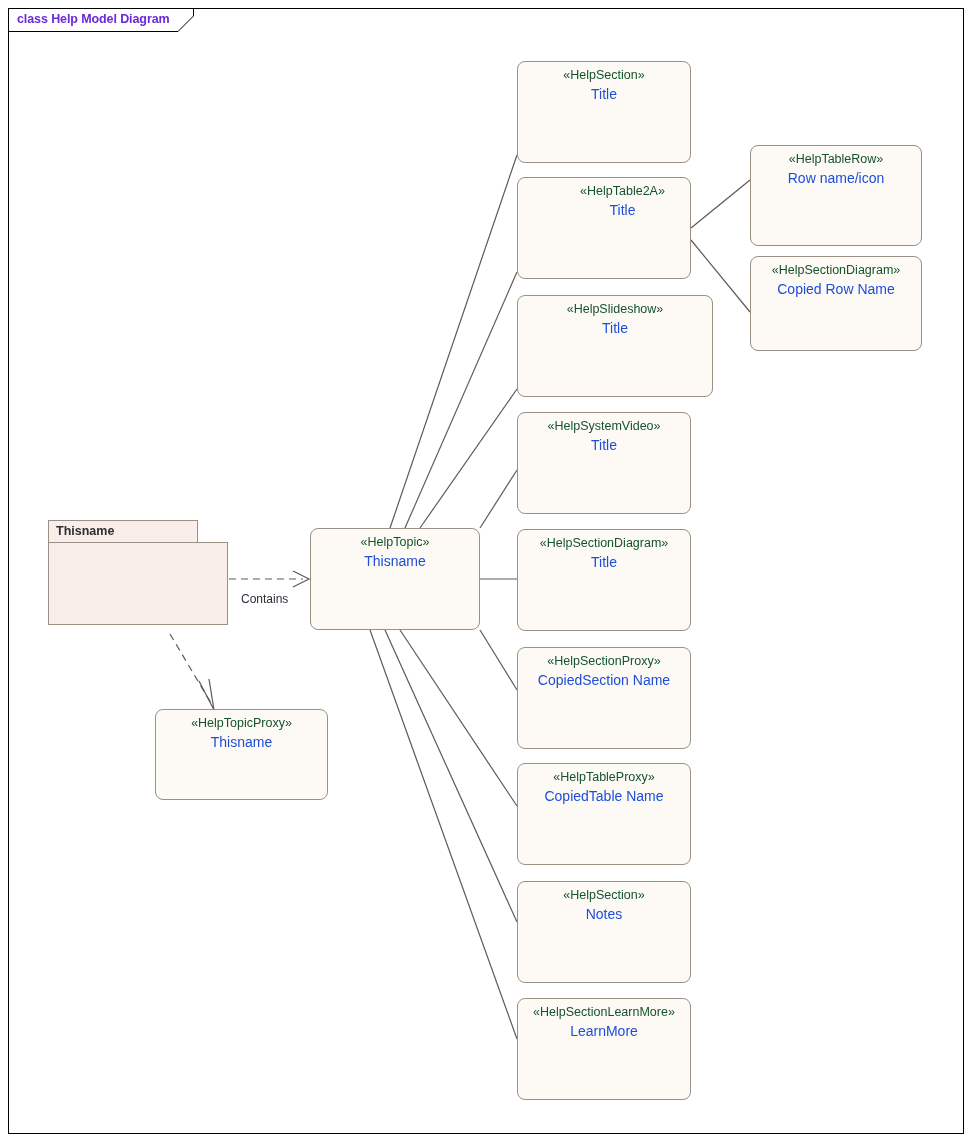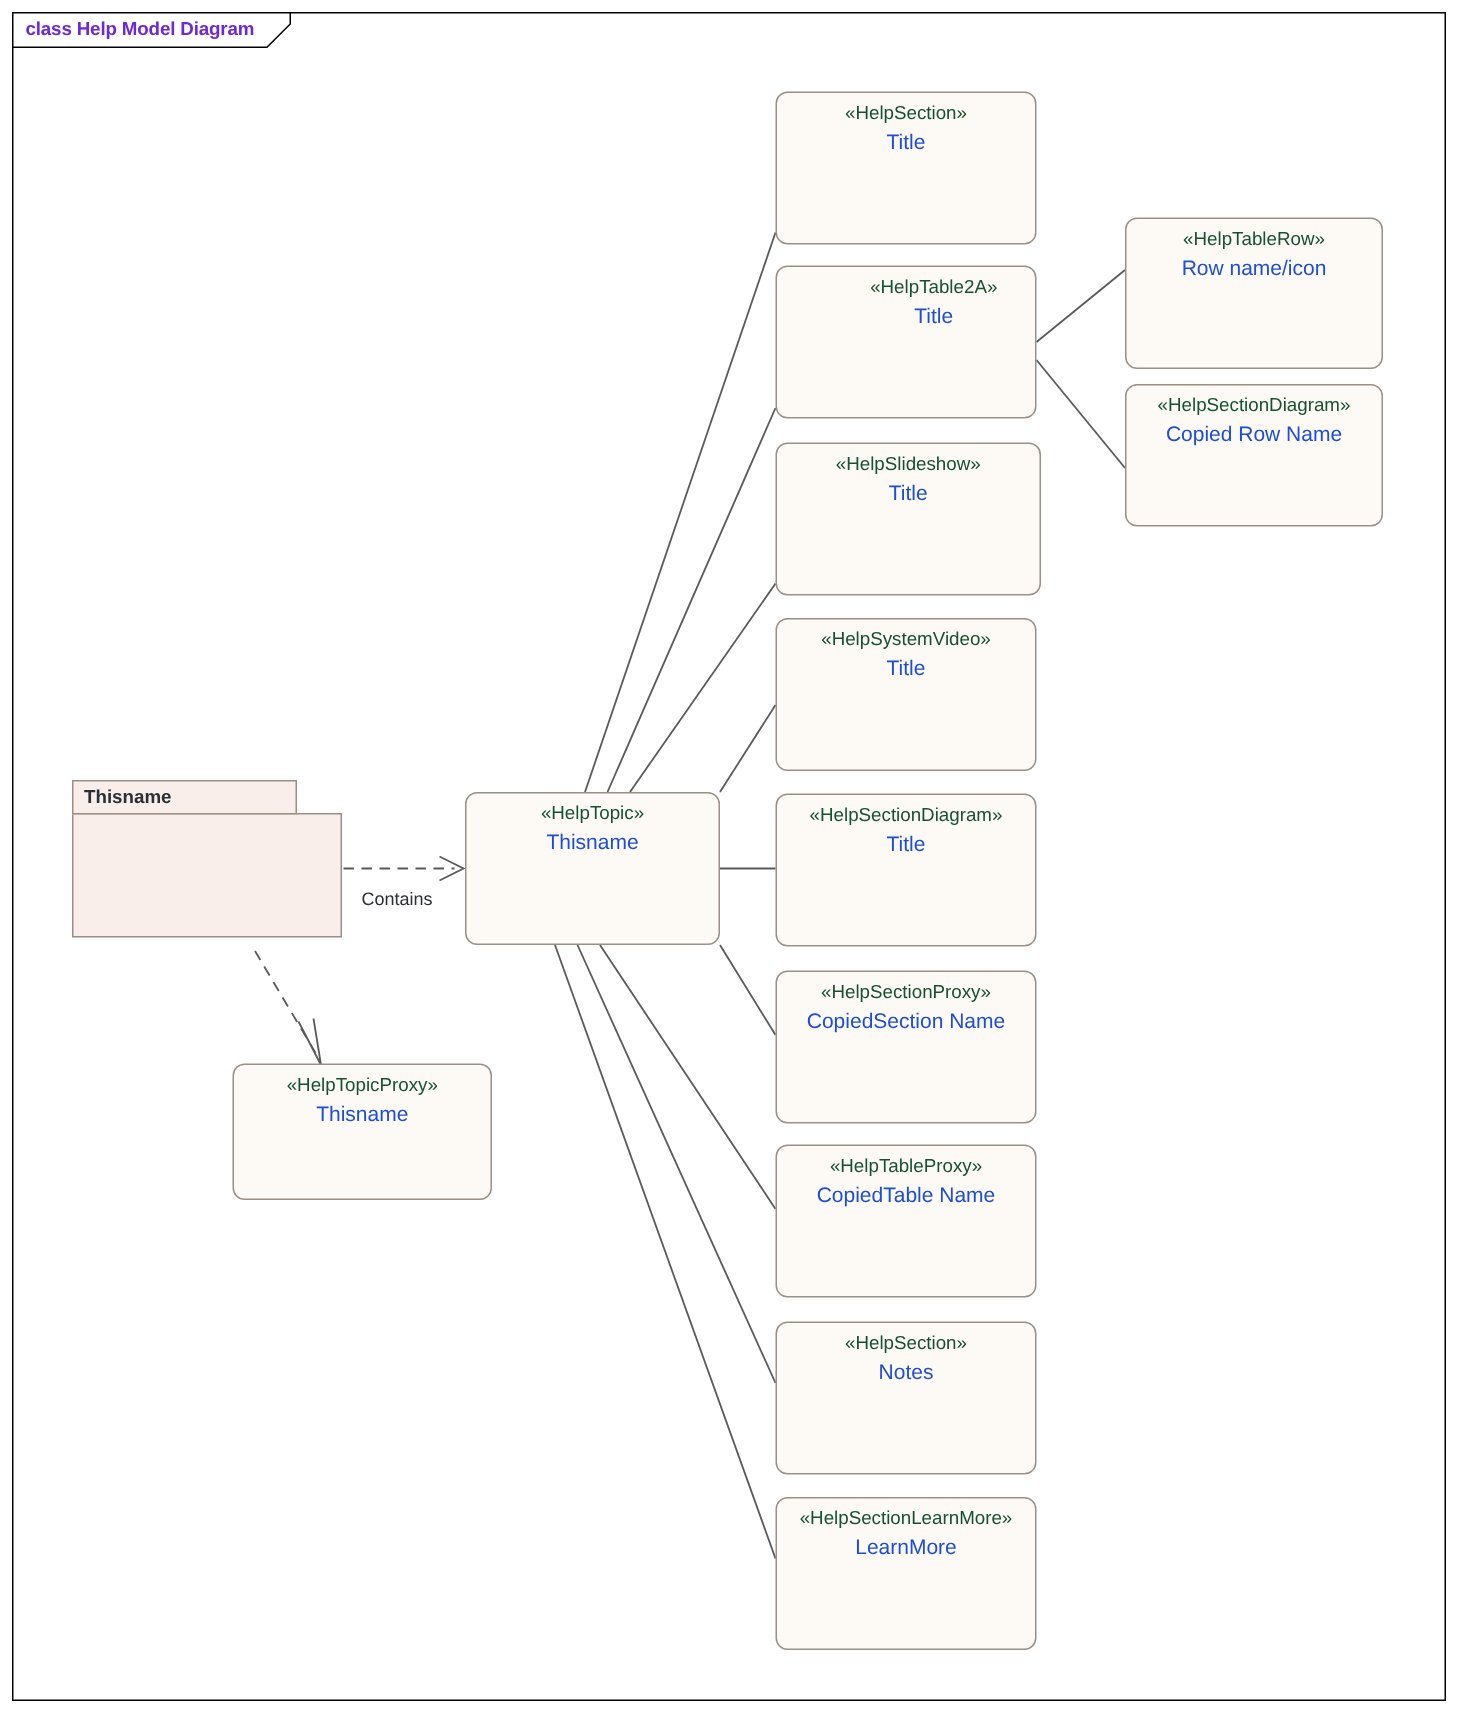--- a/index.html
+++ b/index.html
@@ -195,21 +195,21 @@
   <div class="node" style="left:517px; top:61px; width:174px; height:102px;">
     <span class="stereotype">«HelpSection»</span>
     <span class="nodename">Title</span>
   </div>
 
   <div class="node" style="left:517px; top:177px; width:174px; height:102px;padding-left:37px;">
     <span class="stereotype">«HelpTable2A»</span>
     <span class="nodename">Title</span>
   </div>
 
-  <div class="node" style="left:517px; top:295px; width:177px; height:102px;">
+  <div class="node" style="left:517px; top:295px; width:196px; height:102px;">
     <span class="stereotype">«HelpSlideshow»</span>
     <span class="nodename">Title</span>
   </div>
 
   <div class="node" style="left:517px; top:412px; width:174px; height:102px;">
     <span class="stereotype">«HelpSystemVideo»</span>
     <span class="nodename">Title</span>
   </div>
 
   <div class="node" style="left:517px; top:529px; width:174px; height:102px;">

